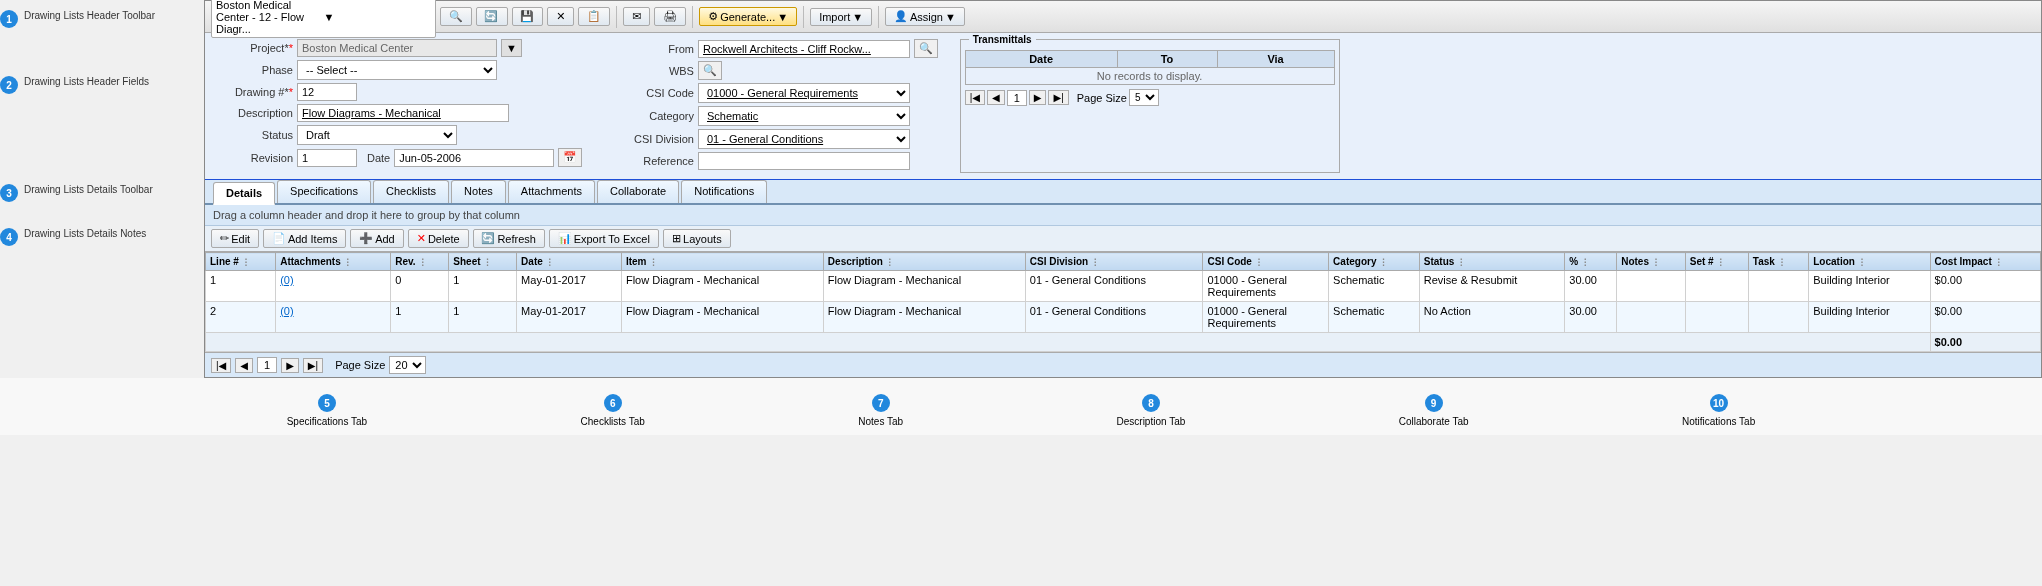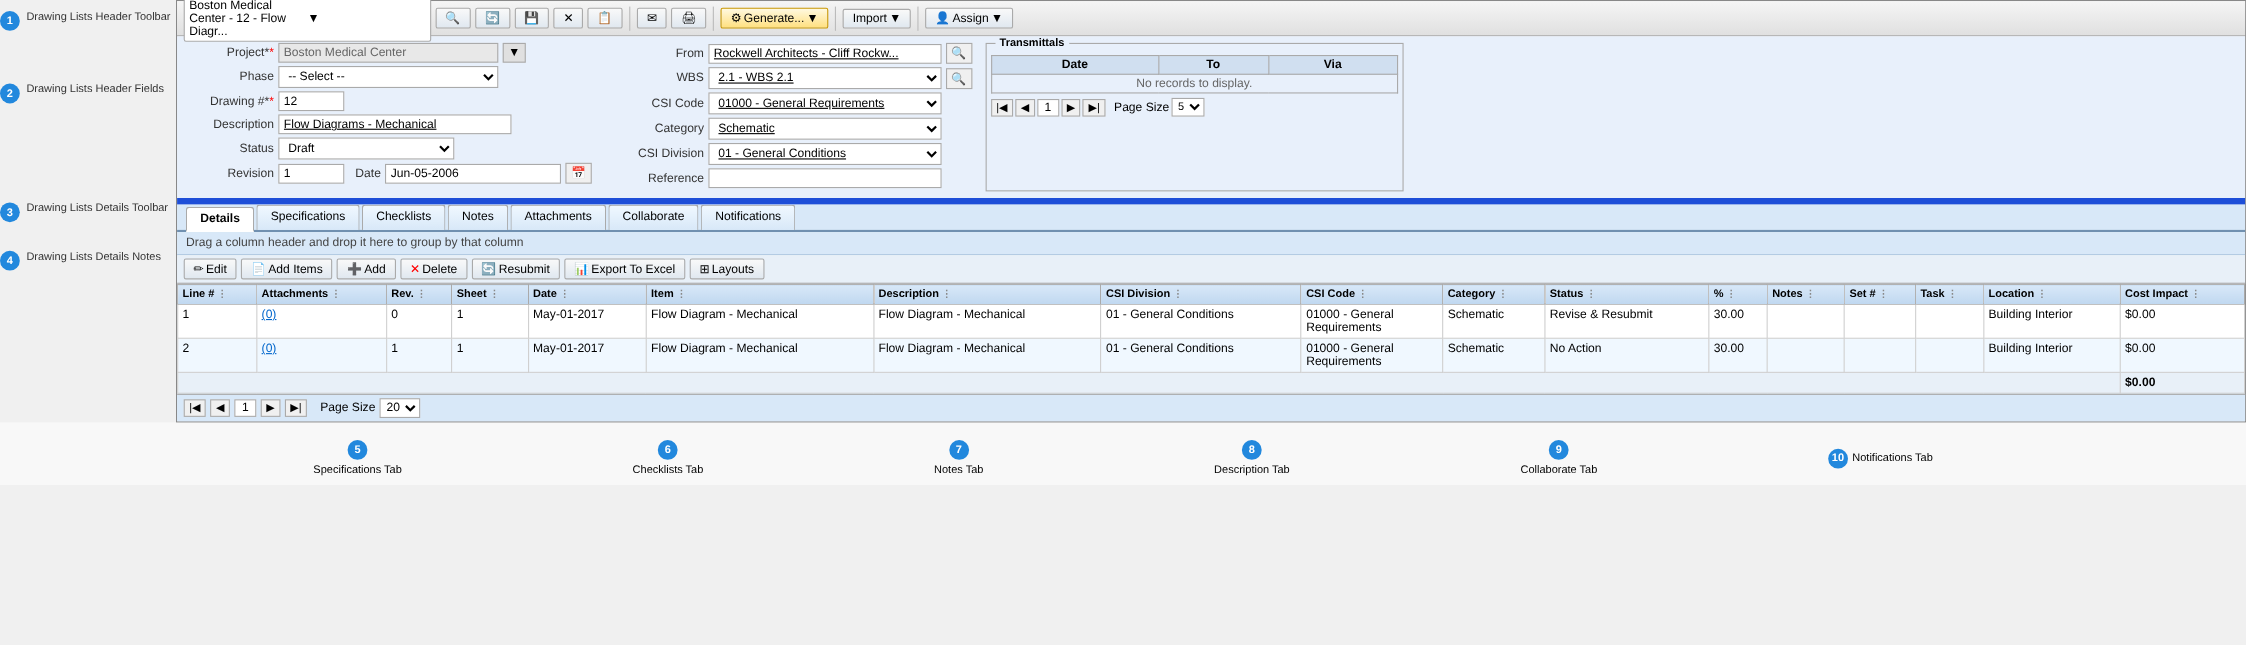--- a/index.html
+++ b/index.html
@@ -25,24 +25,24 @@
     .generate-btn {
       background: linear-gradient(to bottom, #fff9e0, #ffe080);
       border: 1px solid #cc9900;
       border-radius: 2px; padding: 2px 8px; cursor: pointer; font-size: 11px;
       display: flex; align-items: center; gap: 2px;
     }
 
     
     .header-section {
       display: flex;
-      gap: 2px;
+      gap: 12px;
       padding: 6px 8px;
       background: #e8f0fb;
-      border-bottom: 6px solid #1d4ed8;
+      border-bottom: 1px solid #1d4ed8;
     }
     .header-left { flex: 0 0 auto; }
     .header-mid { flex: 0 0 auto; }
     
     .form-row { display: flex; align-items: center; margin-bottom: 3px; gap: 4px; }
     .form-label { font-size: 11px; color: #333; width: 80px; text-align: right; flex-shrink: 0; }
     .form-label-req::after { content: '*'; color: red; }
     .form-control {
       border: 1px solid #aaa; padding: 2px 4px; font-size: 11px; background: white;
     }
@@ -188,21 +188,21 @@
     <div class="ann-row" style="margin-top: 90px;">
       <span class="badge">3</span>
       <span class="ann-text">Drawing Lists Details Toolbar</span>
     </div>
     <div class="ann-row" style="margin-top: 26px;">
       <span class="badge">4</span>
       <span class="ann-text">Drawing Lists Details Notes</span>
     </div>
   </div>
 
-  <div style="flex: 1; border: 1px solid #888;">
+  <div style="flex: 1; border: 1px solid #888; margin-left: 44px;">
 
     <div class="header-toolbar">
       <div class="toolbar-dropdown">
         <span>Boston Medical Center - 12 - Flow Diagr...</span>
         <span>▼</span>
       </div>
       <div class="detail-btn">
         <span>🔍</span>
       </div>
       <div class="detail-btn">
@@ -282,23 +282,20 @@
       </div>
 
       <div class="header-mid" style="margin-left: 20px;">
         <div class="form-row">
           <span class="form-label">From</span>
           <input type="text" class="form-control form-control-xl" value="Rockwell Architects - Cliff Rockw..." style="">
           <span style="border:1px solid #aaa;padding:2px 4px;background:#f0f0f0;cursor:pointer;">🔍</span>
         </div>
         <div class="form-row">
           <span class="form-label">WBS</span>
-          <select class="form-control form-control-xl">
-            <option>2.1 - WBS 2.1</option>
-          </select>
           <span style="border:1px solid #aaa;padding:2px 4px;background:#f0f0f0;cursor:pointer;">🔍</span>
         </div>
         <div class="form-row">
           <span class="form-label">CSI Code</span>
           <select class="form-control form-control-xl">
             <option>01000 - General Requirements</option>
           </select>
         </div>
         <div class="form-row">
           <span class="form-label">Category</span>
@@ -375,21 +372,21 @@
       <button class="detail-btn">
         <span style="color:green;">➕</span>
         <span>Add</span>
       </button>
       <button class="detail-btn">
         <span style="color:red;">✕</span>
         <span>Delete</span>
       </button>
       <button class="detail-btn">
         <span style="color:blue;">🔄</span>
-        <span>Resubmit</span>
+        <span>Refresh</span>
       </button>
       <button class="detail-btn">
         <span style="color:green;">📊</span>
         <span>Export To Excel</span>
       </button>
       <button class="detail-btn">
         <span>⊞</span>
         <span>Layouts</span>
       </button>
     </div>
@@ -493,17 +490,17 @@
     <span style="font-size:10px;">Notes Tab</span>
   </div>
   <div style="display:flex;flex-direction:column;align-items:center;gap:4px;">
     <span class="badge">8</span>
     <span style="font-size:10px;">Description Tab</span>
   </div>
   <div style="display:flex;flex-direction:column;align-items:center;gap:4px;">
     <span class="badge">9</span>
     <span style="font-size:10px;">Collaborate Tab</span>
   </div>
-  <div style="display:flex;flex-direction:row;align-items:center;gap:4px;">
+  <div style="display:flex;flex-direction:column;align-items:center;gap:4px;">
     <span class="badge">10</span>
     <span style="font-size:10px;">Notifications Tab</span>
   </div>
 </div>
 
 </body></html>

